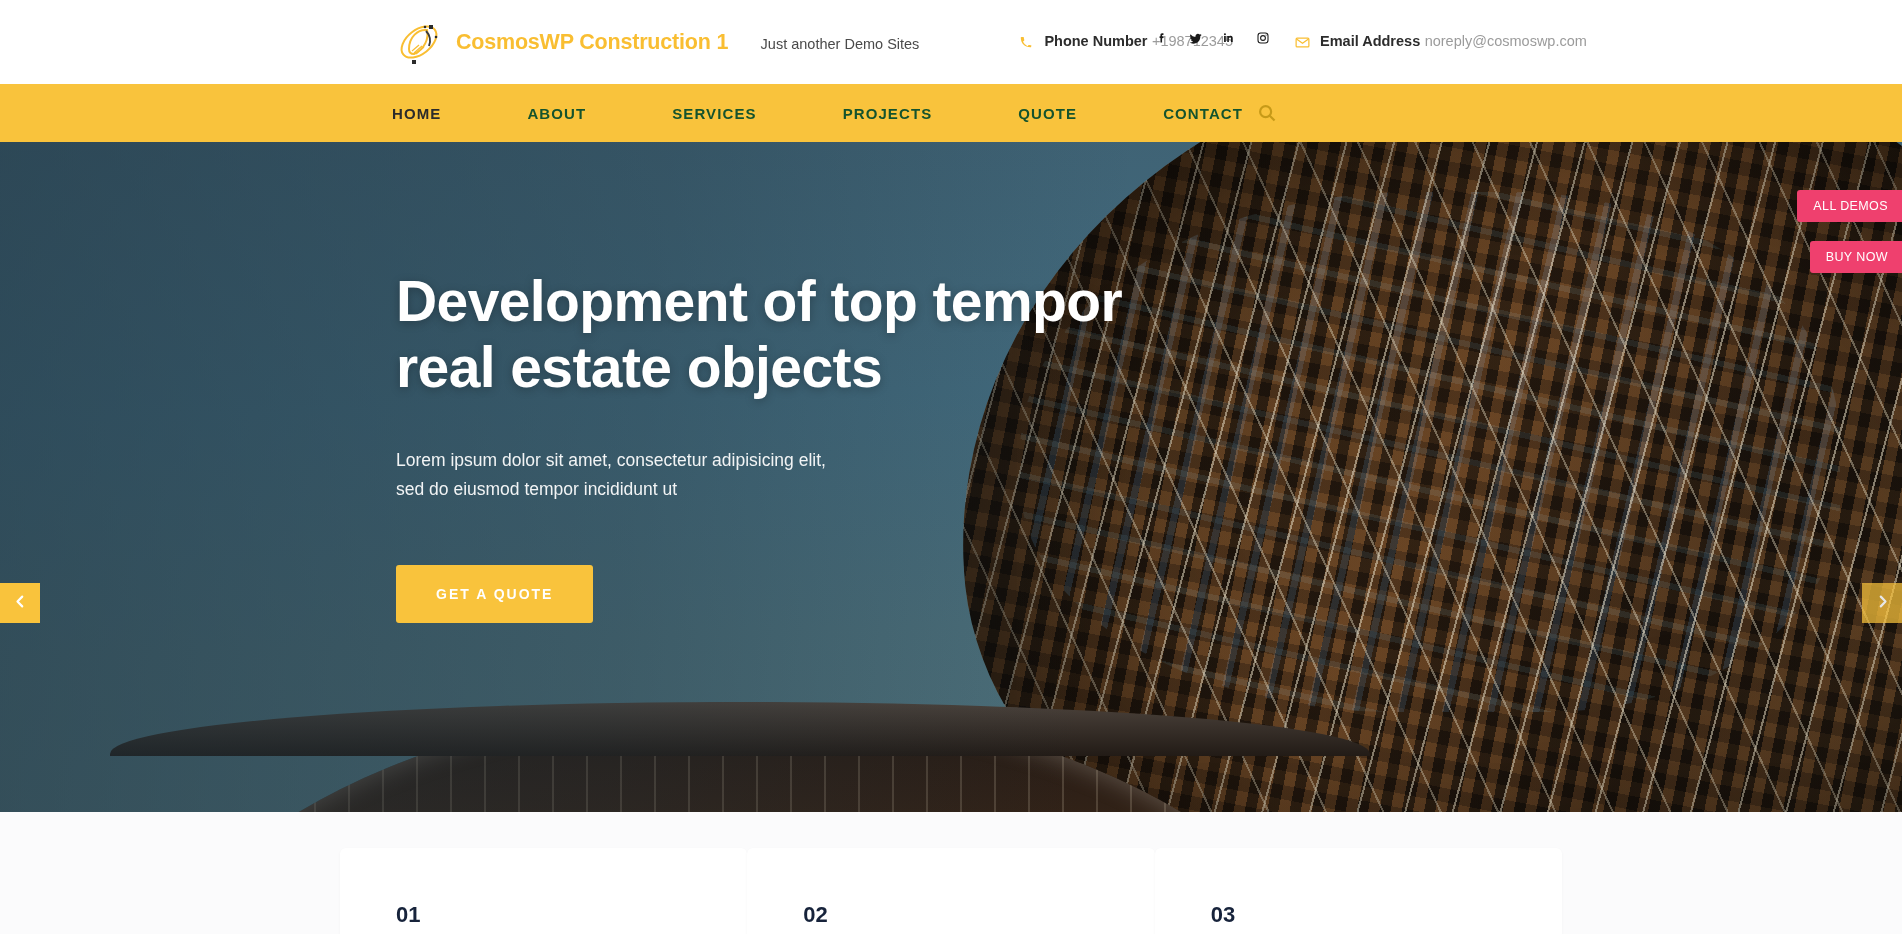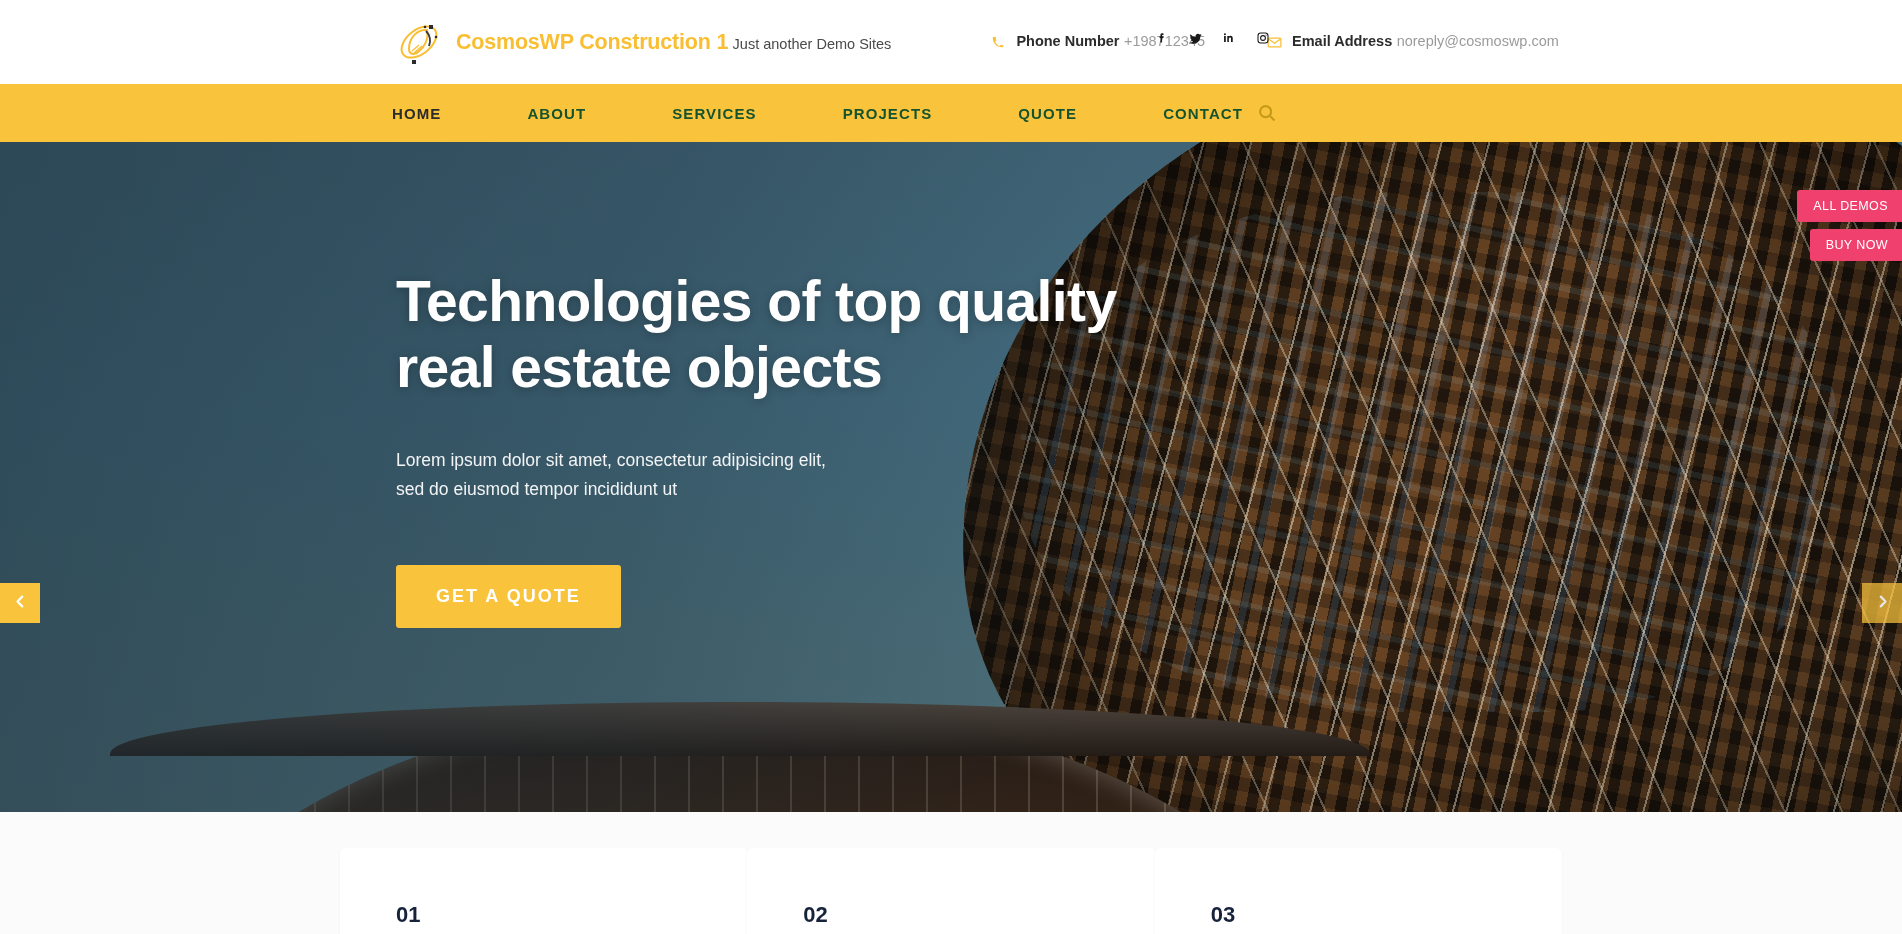--- a/index.html
+++ b/index.html
@@ -18,21 +18,21 @@
   }
   .brand { display:flex; align-items:center; margin-left:392px; }
   .logo-mark { width:54px; height:54px; flex:0 0 54px; position:relative; }
   .brand-text { margin-left:10px; }
   .brand-title {
     font-size:21.5px; font-weight:bold; color:#f9be32;
     letter-spacing:-0.2px; line-height:1.15; white-space:nowrap;text-align:center;
   }
   .brand-sub {
     font-size:14.5px; color:#4a4a4a; line-height:1.3;
-    margin-top:2px; white-space:nowrap;
+    margin-top:2px; white-space:nowrap;margin-left:28px;
   }
 
   .contact-group { display:flex; align-items:flex-start; margin-left:98px; gap:60px; }
   .contact-item { display:flex; align-items:flex-start; }
   .contact-icon {
     width:18px; height:18px; color:#f9be32; margin-right:9px; margin-top:2px;
     display:flex; align-items:center; justify-content:center;
   }
   .contact-label {
     font-size:14.5px; font-weight:bold; color:#2c2c2c;
@@ -128,37 +128,37 @@
     line-height:1.16; letter-spacing:-0.6px;
     text-shadow:0 2px 10px rgba(0,0,0,.25);
   }
   .hero-sub {
     margin-top:46px; font-size:17.5px; color:#f2f4f5;
     line-height:1.62; max-width:520px;
   }
   .hero-cta {
     display:inline-block; margin-top:62px;
     background:#f9c33c; color:#ffffff;
-    font-size:18px; font-weight:bold; letter-spacing:2px;
+    font-size:14px; font-weight:bold; letter-spacing:2px;
     padding:21px 40px; border:none; border-radius:3px; cursor:pointer;
   }
 
   .slider-arrow {
     position:absolute; top:441px; width:40px; height:40px;
     display:flex; align-items:center; justify-content:center;
     cursor:pointer; z-index:6;
   }
   .slider-arrow svg { width:13px; height:13px; }
   .slider-prev { left:0; background:#f9c33c; color:#ffffff; }
   .slider-next { right:0; background:rgba(249,195,60,0.72); color:#e7e7e7; }
 
   
   .edge-buttons {
     position:absolute; right:0; top:190px; z-index:40;
-    display:flex; flex-direction:column; gap:7px; align-items:flex-end;
+    display:flex; flex-direction:column; gap:19px; align-items:flex-end;
   }
   .edge-btn {
     background:#ef406e; color:#ffffff;
     font-size:12.5px; letter-spacing:.4px;
     padding:9px 14px 9px 16px;
     border-radius:3px 0 0 3px; border:none; cursor:pointer;
     white-space:nowrap; text-align:center; min-width:86px;
   }
 
   
@@ -284,21 +284,21 @@
       <div class="sky"></div>
       <div class="tower"></div>
       <div class="tower-glass"></div>
       <div class="dome"></div>
       <div class="dome-rim"></div>
       <div class="hero-vignette"></div>
     </div>
 
     <div class="hero-content">
       <h1 class="hero-title">
-        <span>Technologies of top quality</span><br>
+        <span>Development of top tempor</span><br>
         <span>real estate objects</span>
       </h1>
       <p class="hero-sub">
         <span>Lorem ipsum dolor sit amet, consectetur adipisicing elit,</span><br>
         <span>sed do eiusmod tempor incididunt ut</span>
       </p>
       <button class="hero-cta">GET A QUOTE</button>
     </div>
 
     <div class="slider-arrow slider-prev">

